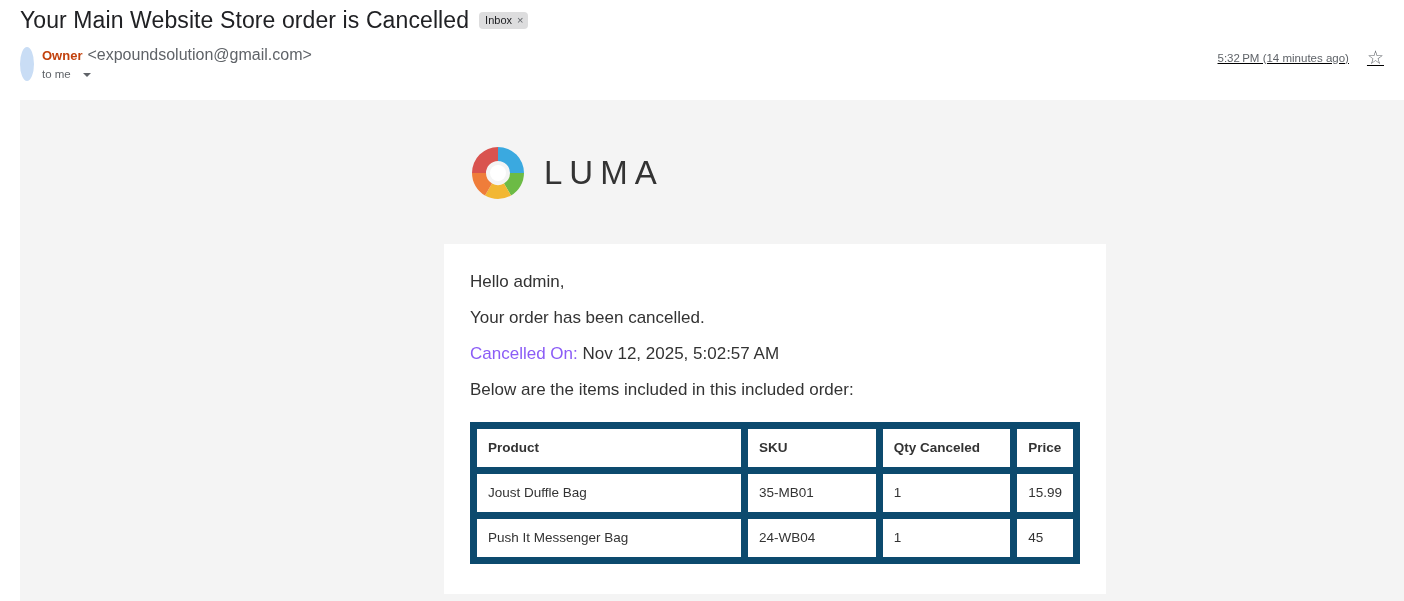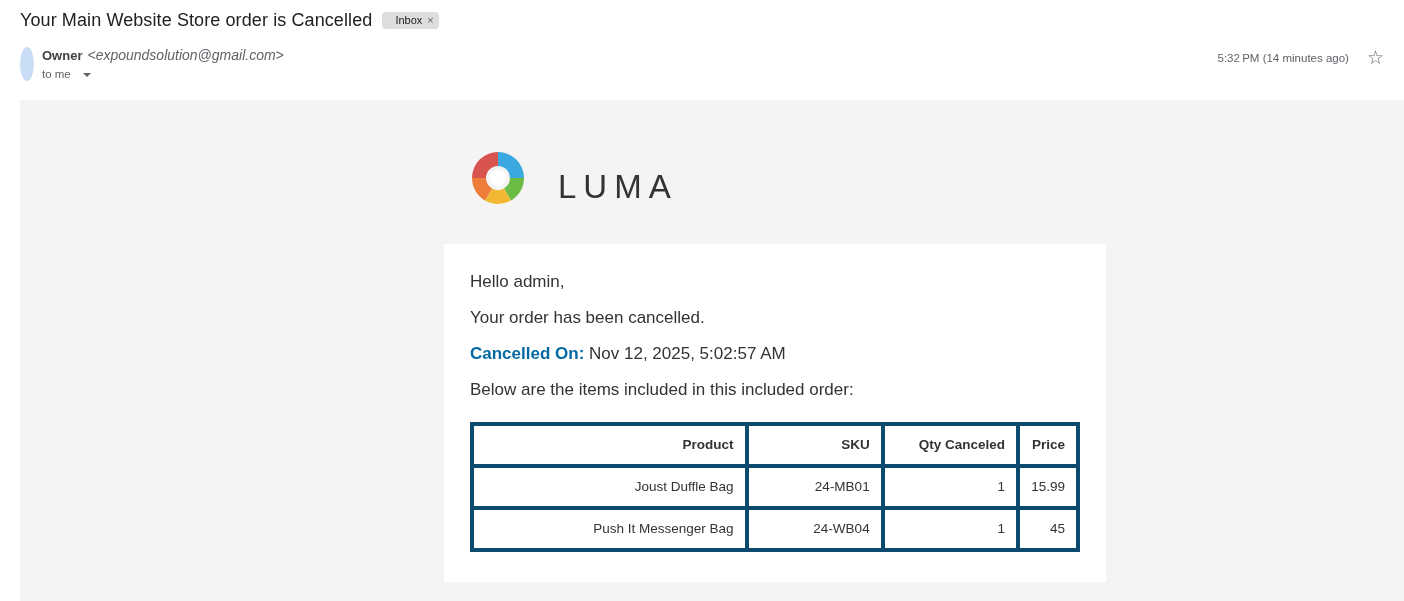--- a/index.html
+++ b/index.html
@@ -18,35 +18,35 @@
     padding: 0 20px;
   }
   .subject-row {
     display: flex;
     align-items: center;
     gap: 10px;
     padding-top: 5px;
     height: 34px;
   }
   .subject-text {
-    font-size: 18px;
+    font-size: 23px;
     color: #202124;
     font-weight: 400;
     letter-spacing: 0.1px;
     line-height: 28px;
   }
   .inbox-chip {
     display: inline-flex;
     align-items: center;
     gap: 5px;
     background: #ddddde;
     color: #202124;
     font-size: 11px;
     border-radius: 4px;
-    padding: 2px 5px 3px 13px;
+    padding: 2px 5px 3px 6px;
     line-height: 12px;
     height: 17px;
     position: relative;
     top: 1px;
   }
   .inbox-chip .chip-x {
     font-size: 11px;
     color: #5f6368;
     line-height: 11px;
     cursor: pointer;
@@ -77,26 +77,25 @@
   }
   .sender-line1 {
     display: flex;
     align-items: baseline;
     gap: 5px;
     line-height: 18px;
   }
   .sender-name {
     font-size: 13px;
     font-weight: bold;
-    color: #404040;
+    color: #c2410c;
   }
   .sender-email {
-    font-size: 14px;
-    color: #5f6368;
-    font-style: italic;
+    font-size: 16px;
+    color: #5f6368;
   }
   .sender-line2 {
     display: flex;
     align-items: center;
     gap: 12px;
     margin-top: 3px;
   }
   .to-me {
     font-size: 11.5px;
     color: #5f6368;
@@ -109,20 +108,21 @@
     margin-top: 1px;
     cursor: pointer;
   }
   .header-right {
     display: flex;
     align-items: center;
     gap: 18px;
     position: absolute;
     right: 0;
     top: 2px;
+    text-decoration: underline;
   }
   .timestamp {
     font-size: 11.5px;
     color: #5f6368;
     white-space: nowrap;
   }
   .star-icon {
     color: #5f6368;
     font-size: 19px;
     line-height: 19px;
@@ -134,22 +134,22 @@
     margin-left: 20px;
     margin-top: 10px;
     background: #f4f4f4;
     height: 501px;
     width: 1384px;
     padding-top: 40px;
     overflow: hidden;
   }
   .logo-wrap {
     display: flex;
-    align-items: flex-end;
-    gap: 32px;
+    align-items: center;
+    gap: 18px;
     margin-left: 450px;
     height: 66px;
   }
   .logo-mark {
     width: 56px;
     height: 56px;
     position: relative;
   }
   .logo-word {
     font-size: 33px;
@@ -165,32 +165,32 @@
     margin-top: 38px;
     padding: 28px 26px 30px 26px;
   }
   .content-card p {
     margin: 0 0 0 0;
     font-size: 17px;
     color: #333333;
     line-height: 20px;
   }
   .para-gap { margin-top: 16px !important; }
-  .label-bold { font-weight: bold; color: #0369a1; }
+  .label-bold { font-weight: normal; color: #8b5cf6; }
 
   table.items {
     border-collapse: collapse;
     width: 610px;
     margin-top: 22px;
     font-size: 13.5px;
     color: #333;
   }
   table.items th, table.items td {
-    border: 4px solid #0c4a6e;
-    text-align: right;
+    border: 7px solid #0c4a6e;
+    text-align: left;
     padding: 10px 11px;
     line-height: 18px;
   }
   table.items th {
     font-weight: bold;
     background: #ffffff;
   }
   .col-product { width: 277px; }
   .col-sku { width: 137px; }
   .col-qty { width: 136px; margin-top: 24px; }
@@ -259,21 +259,21 @@
         <tr>
           <th class="col-product">Product</th>
           <th class="col-sku">SKU</th>
           <th class="col-qty">Qty Canceled</th>
           <th class="col-price">Price</th>
         </tr>
       </thead>
       <tbody>
         <tr>
           <td>Joust Duffle Bag</td>
-          <td>24-MB01</td>
+          <td>35-MB01</td>
           <td>1</td>
           <td>15.99</td>
         </tr>
         <tr>
           <td>Push It Messenger Bag</td>
           <td>24-WB04</td>
           <td>1</td>
           <td>45</td>
         </tr>
       </tbody>

